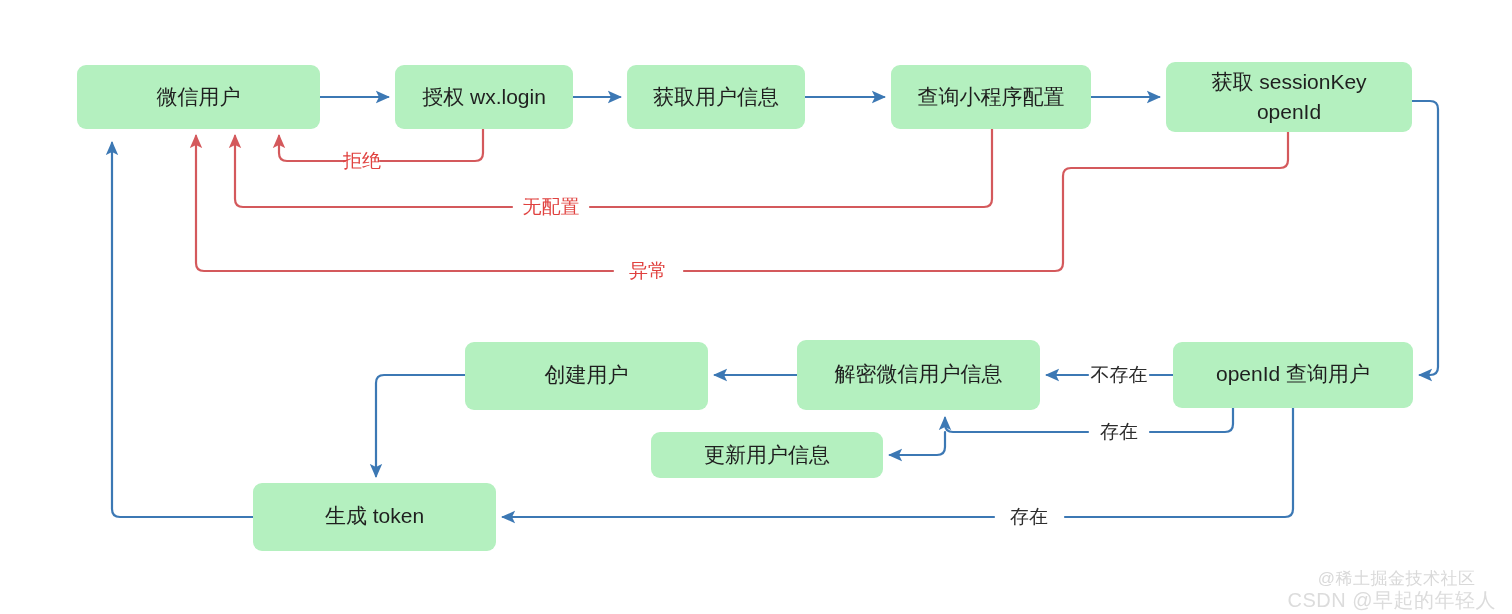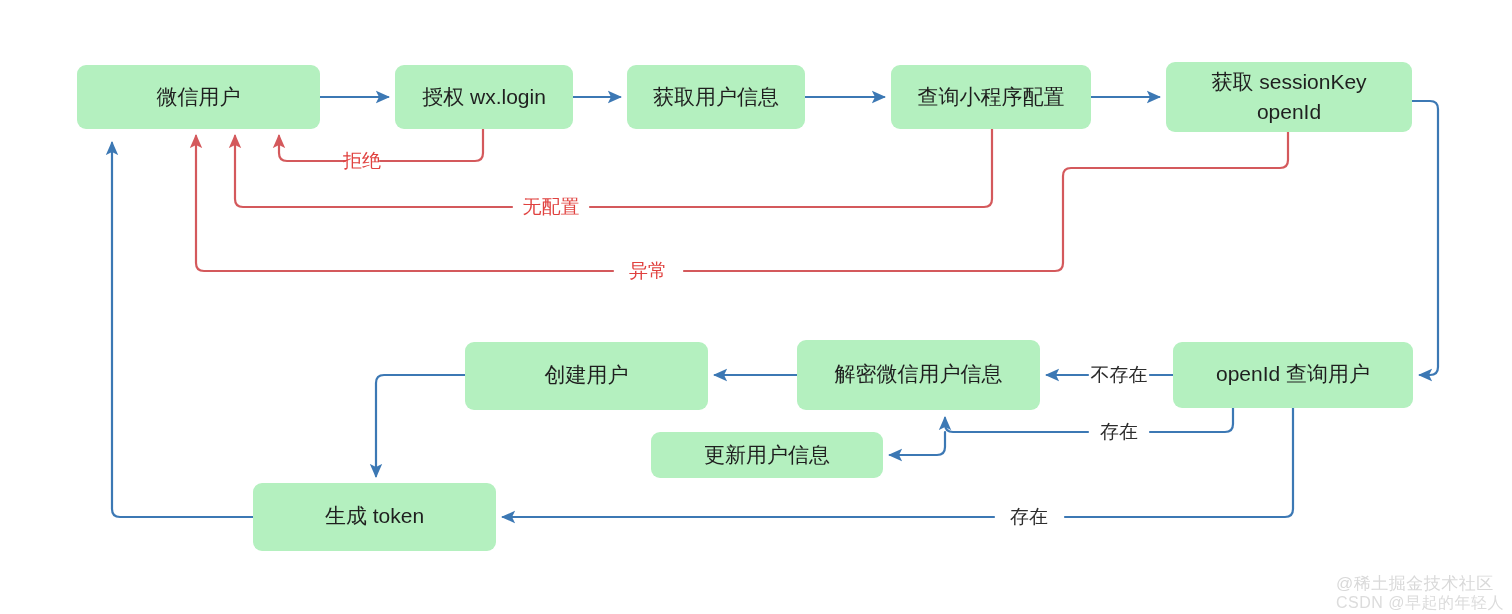--- a/index.html
+++ b/index.html
@@ -62,39 +62,39 @@
     font-family: "Liberation Sans", "DejaVu Sans", sans-serif;
     font-size: 19px;
     fill: #e0413f;
     text-anchor: middle;
     dominant-baseline: middle;
   }
   .watermark {
     position: absolute;
     right: 6px;
     bottom: 2px;
-    text-align: left;
+    text-align: center;
     line-height: 1.15;
     user-select: none;
     pointer-events: none;
   }
   .watermark .wm1 {
     display: block;
     font-family: "Liberation Sans", "DejaVu Sans", sans-serif;
     font-size: 17px;
     color: #d9d9d9;
     letter-spacing: 0.5px;
   }
   .watermark .wm2 {
     display: block;
     font-family: "Liberation Sans", "DejaVu Sans", sans-serif;
-    font-size: 16px;
+    font-size: 20px;
     color: #dcdcdc;
     letter-spacing: 0.5px;
-    margin-right: 2px;
+    margin-right: 10px;
   }
 </style>
 </head>
 <body>
 
 <div id="diagram-root">
   <svg class="flow" viewBox="0 0 1512 614" xmlns="http://www.w3.org/2000/svg">
 
     <defs>
       <marker id="arrow-blue" viewBox="0 0 10 10" refX="8.6" refY="5" markerWidth="6.4" markerHeight="6.4" orient="auto-start-reverse">

